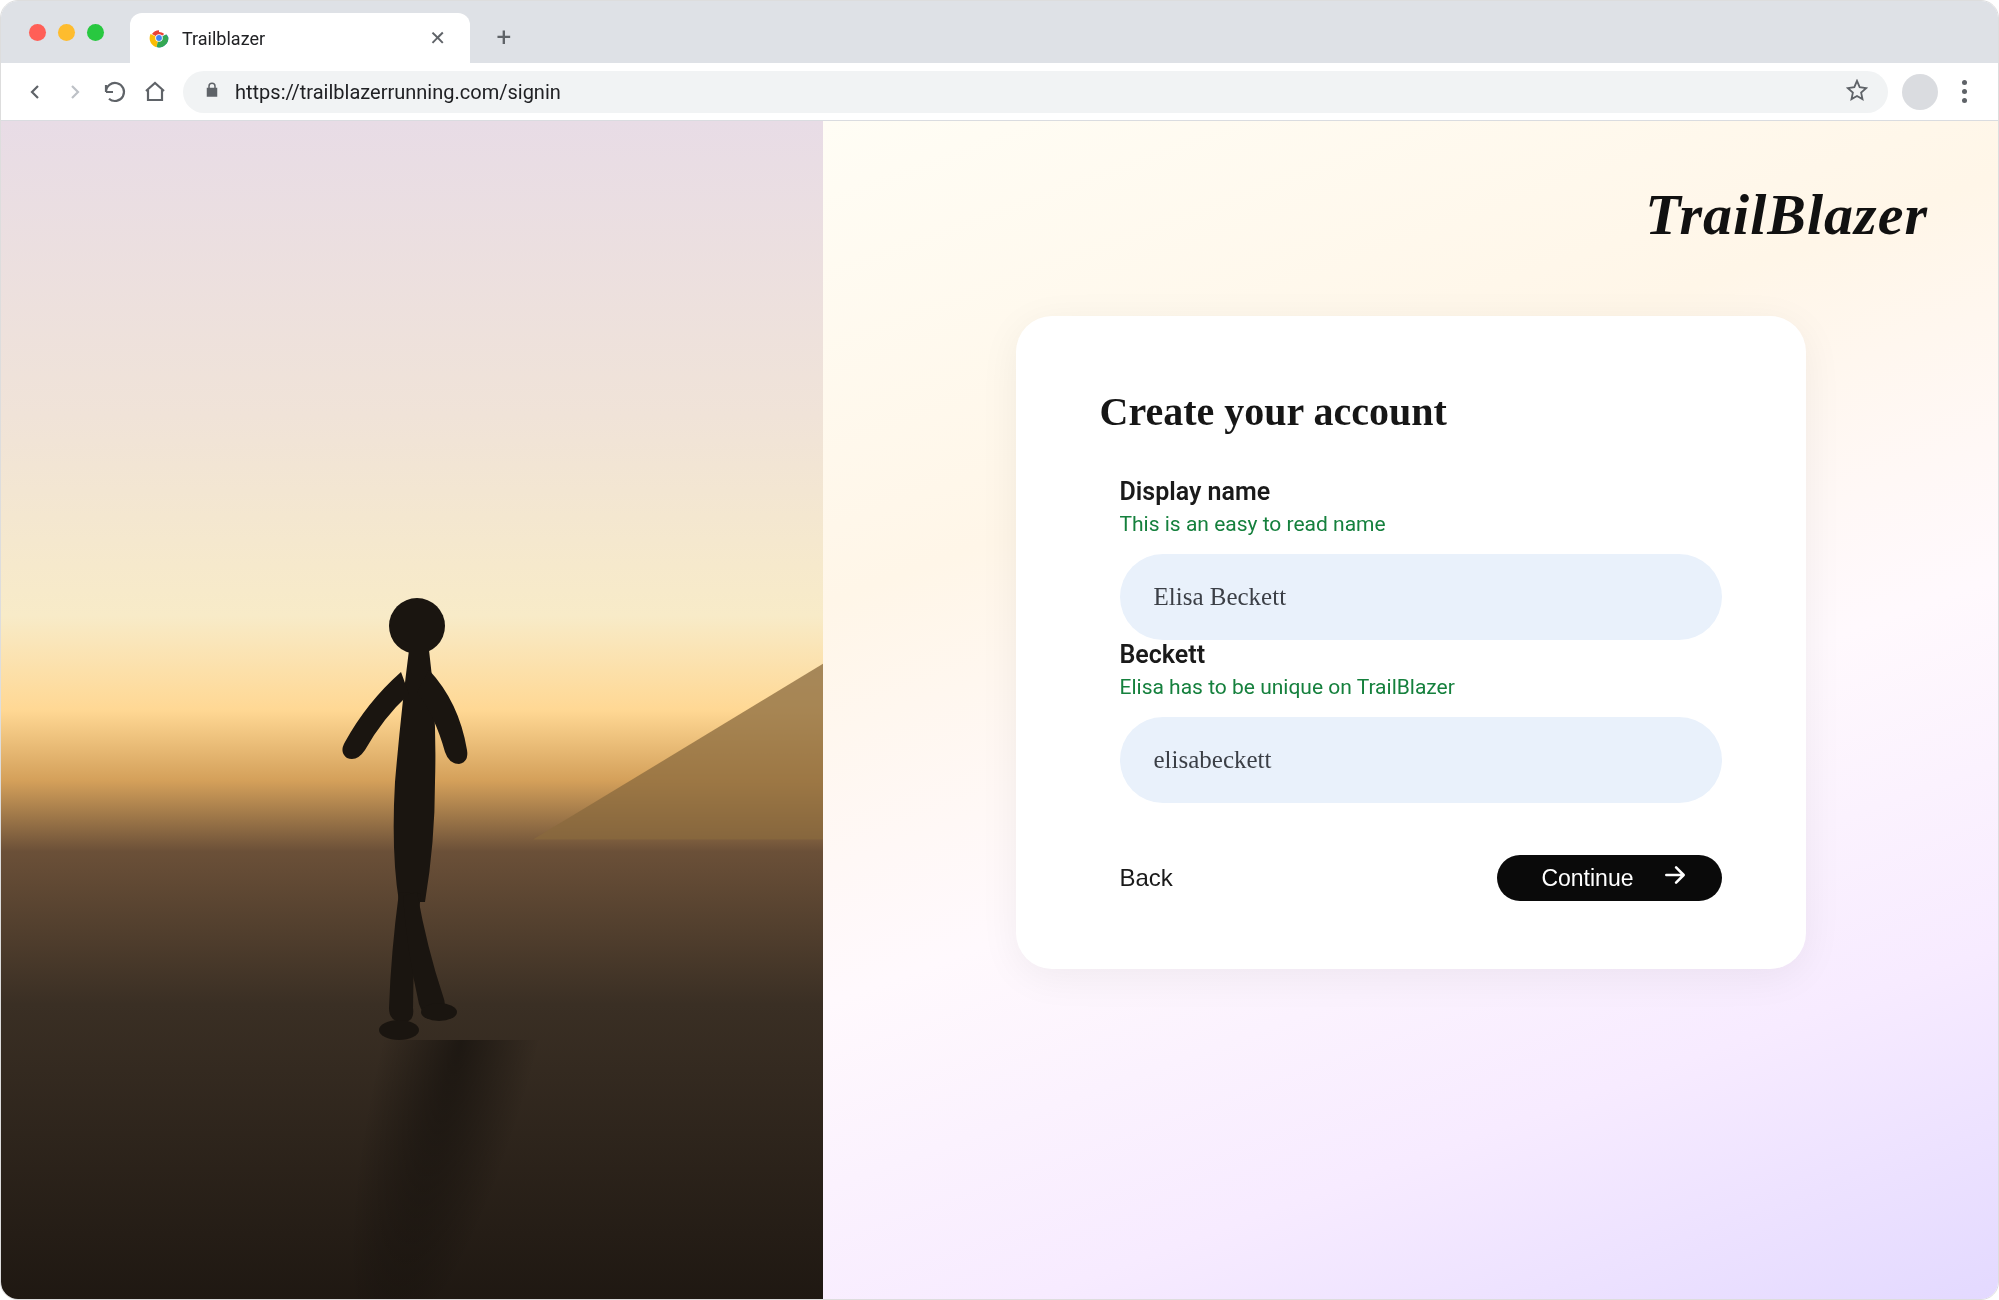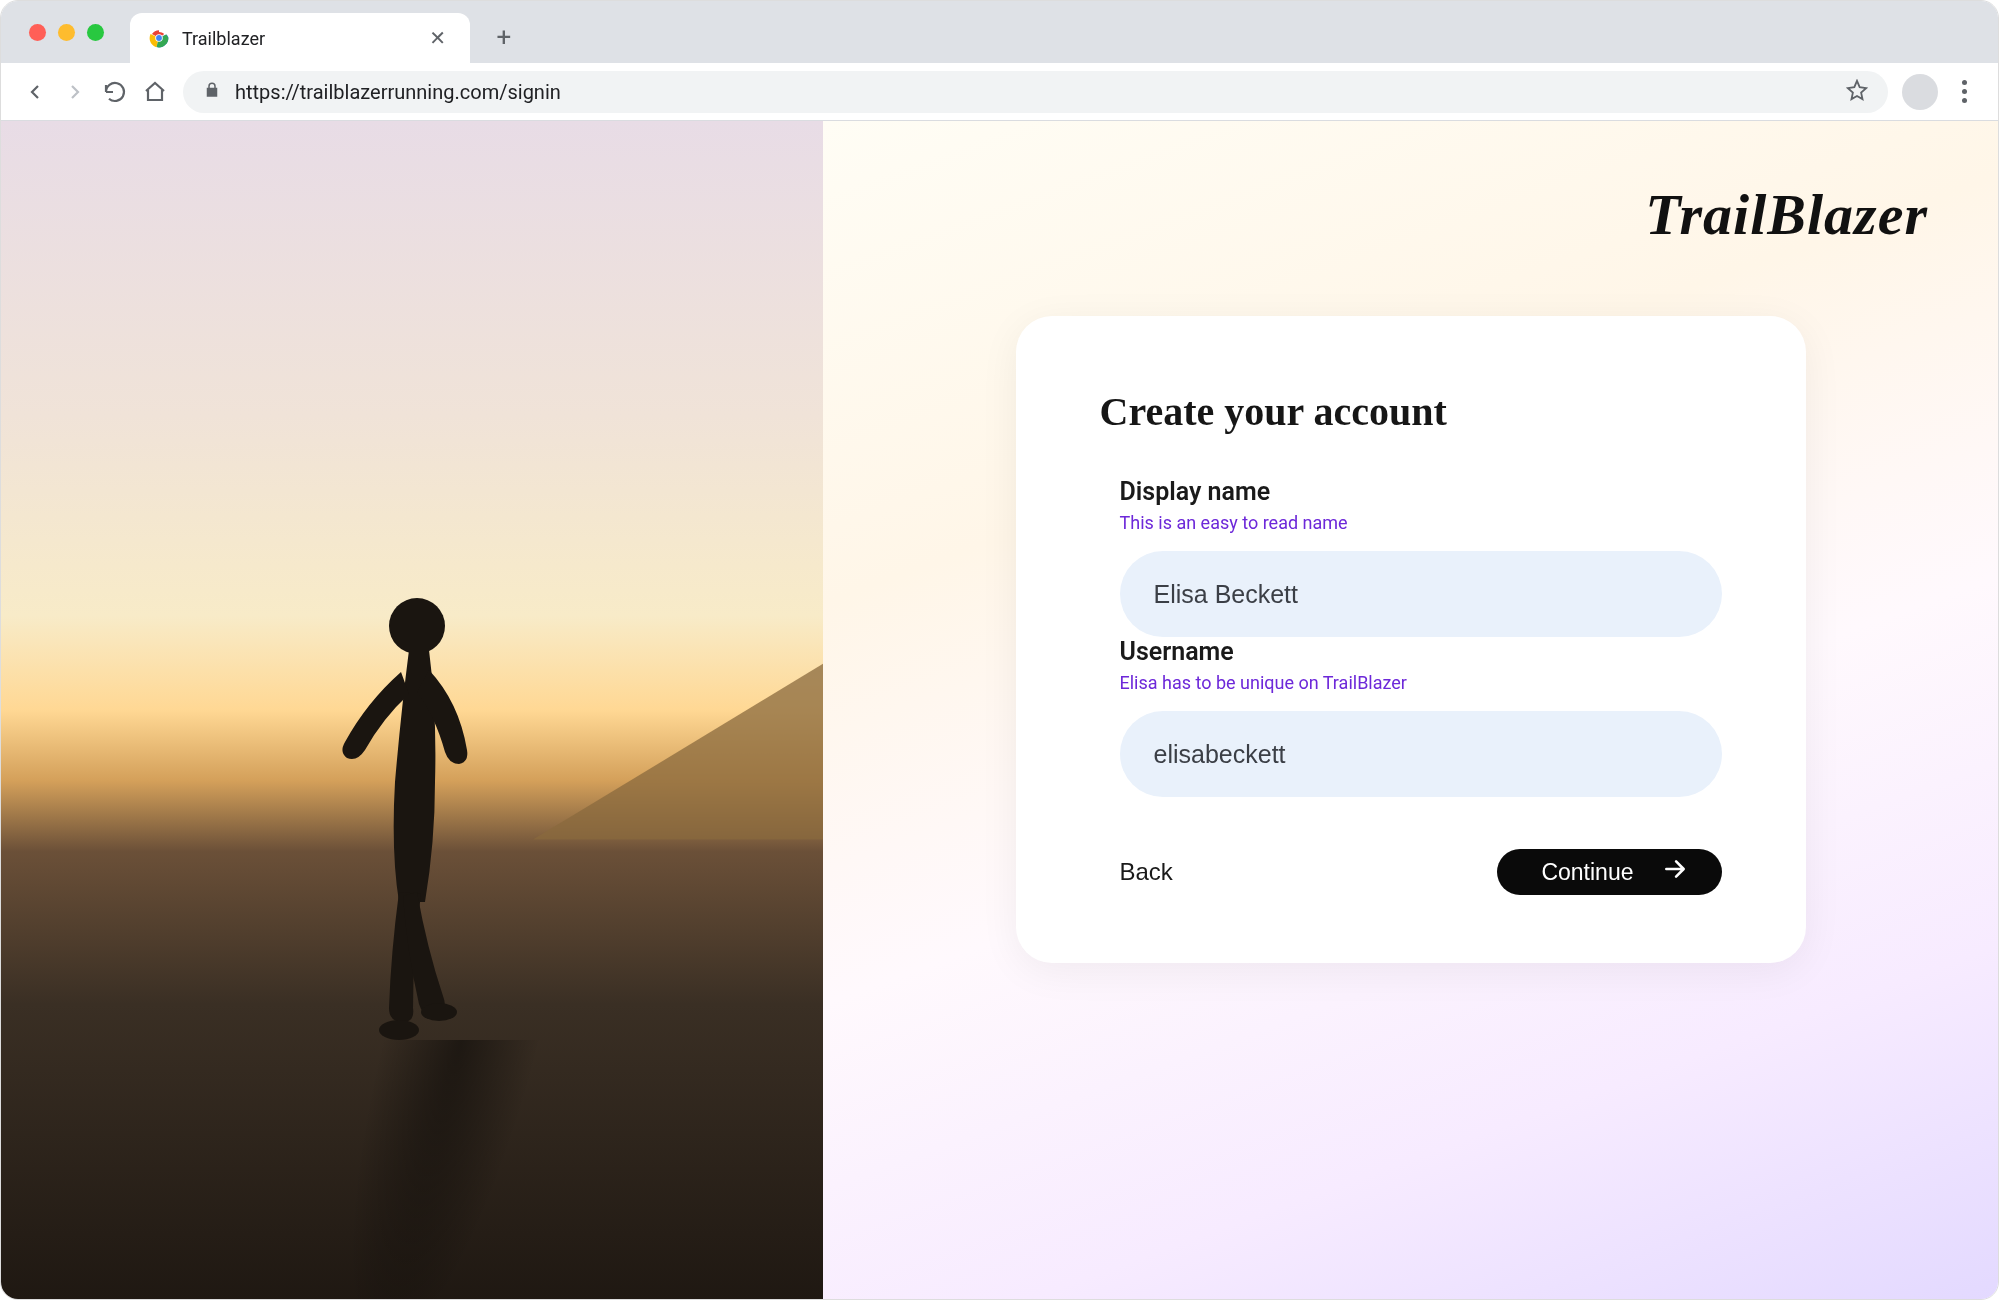--- a/index.html
+++ b/index.html
@@ -168,32 +168,33 @@
   font-weight: 800;
   color: #161616;
   margin-bottom: 42px;
   font-family: Liberation Serif, serif;
 }
 .field-group { padding-left: 20px; }
 .field-label {
   font-size: 25px; font-weight: 600; color: #1a1a1a; margin-bottom: 6px;
 }
 .field-hint {
-  font-size: 18px; color: #6d28d9; margin-bottom: 18px;
+  font-size: 21px; color: #15803d; margin-bottom: 18px;
 }
 .field-input {
   width: 100%;
   height: 86px;
   border: none;
   background: #e9f1fb;
   border-radius: 44px;
   padding: 0 34px;
   font-size: 25px;
   color: #3b3f46;
   outline: none;
+  font-family: Liberation Serif, serif;
 }
 .form-actions {
   display: flex;
   align-items: center;
   justify-content: space-between;
   margin-top: 52px;
   padding-left: 20px;
 }
 .back-link {
   font-size: 24px; color: #1a1a1a; cursor: pointer; background:none; border:none;
@@ -309,21 +310,21 @@
       <div class="form-card">
         <h1 class="form-title">Create your account</h1>
 
         <div class="field-group">
           <div class="field-label">Display name</div>
           <div class="field-hint">This is an easy to read name</div>
           <input class="field-input" type="text" value="Elisa Beckett" style="">
         </div>
 
         <div class="field-group">
-          <div class="field-label">Username</div>
+          <div class="field-label">Beckett</div>
           <div class="field-hint">Elisa has to be unique on TrailBlazer</div>
           <input class="field-input" type="text" value="elisabeckett" style="">
         </div>
 
         <div class="form-actions">
           <button class="back-link">Back</button>
           <button class="continue-btn">
             <span>Continue</span>
             <span>
               <svg viewBox="0 0 24 24" fill="none" stroke="currentColor" stroke-width="2.4" stroke-linecap="round" stroke-linejoin="round">

